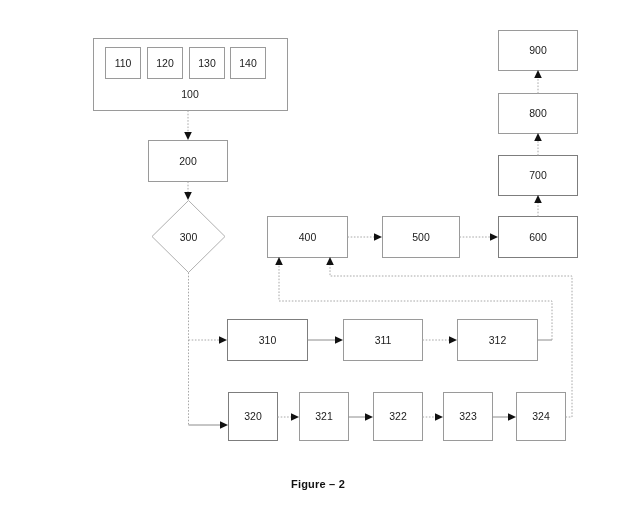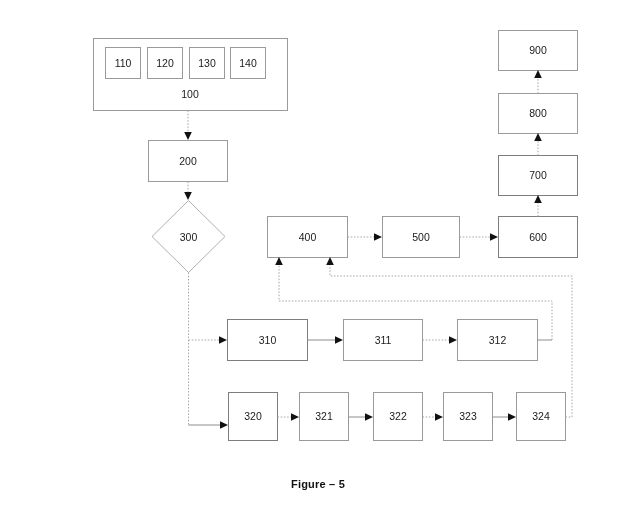--- a/index.html
+++ b/index.html
@@ -270,15 +270,15 @@
       <polygon class="arrowhead" points="516,417 508,413.2 508,420.8"></polygon>
     </g>
 
     <g>
       <path class="conn-dotted" d="M565.5,417 L572,417 L572,276 L330,276 L330,263"></path>
       <polygon class="arrowhead" points="330,257 326.2,265 333.8,265"></polygon>
     </g>
 
   </svg>
 
-  <div class="caption">Figure – 5</div>
+  <div class="caption">Figure – 2</div>
 
 </div>
 
 </body></html>

